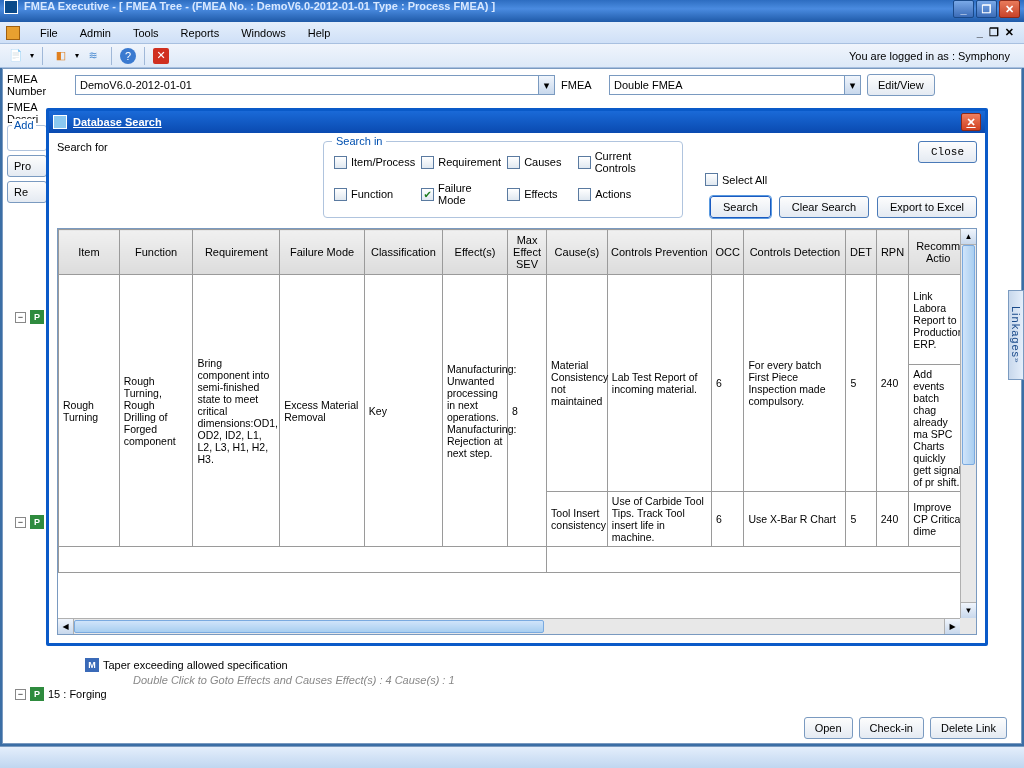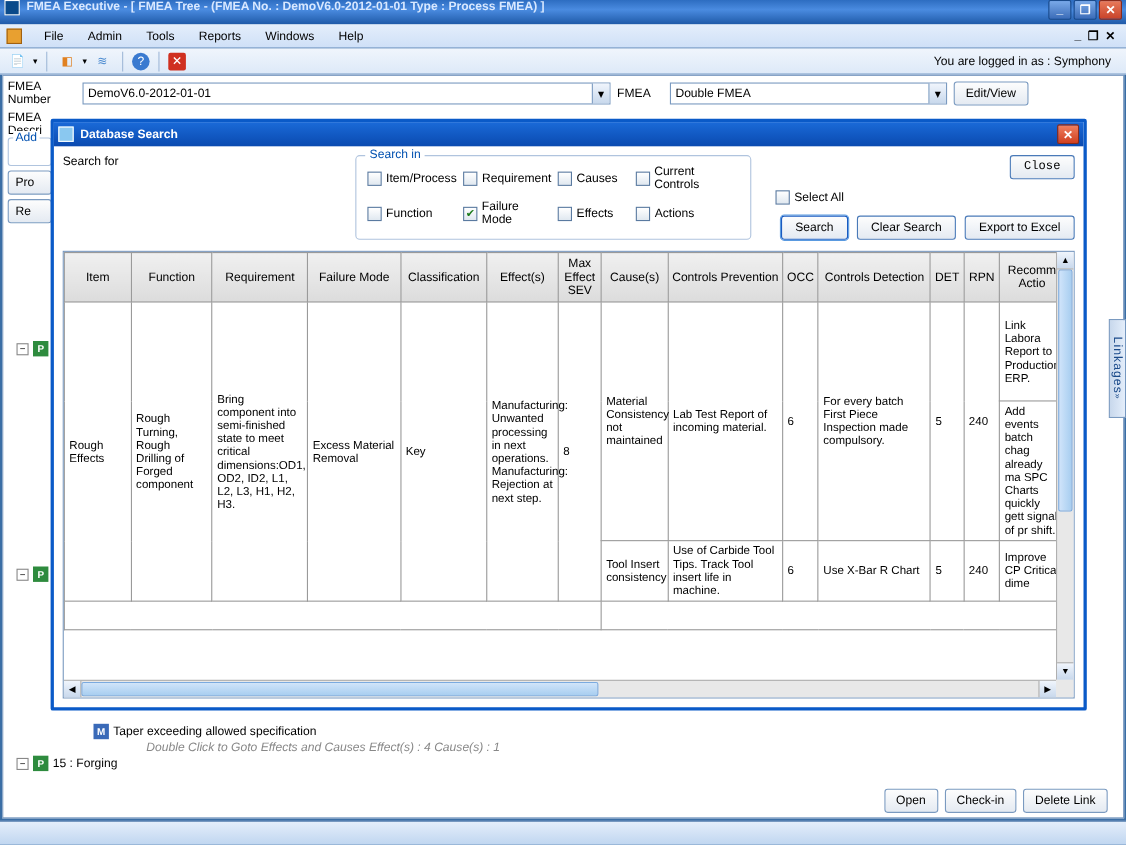--- a/index.html
+++ b/index.html
@@ -42,21 +42,21 @@
 .tree-badge { width: 14px; height: 14px; display: flex; align-items: center; justify-content: center; font-weight: bold; color: #fff; font-size: 9px; margin-right: 4px; }
 .bP { background: #2e8b3e; } .bM { background: #3a6ab8; }
 .tree-hint { color: #888; font-style: italic; margin-left: 48px; }
 
 .bottom-btns { position: absolute; right: 14px; bottom: 4px; display: flex; gap: 6px; }
 .statusbar { position: absolute; left: 0; right: 0; bottom: 0; height: 22px; background: linear-gradient(#e4eefb, #c0d6f0); border-top: 1px solid #7a9ac0; }
 .linkages-tab { position: absolute; right: 0; top: 290px; width: 16px; height: 90px; background: linear-gradient(90deg, #c8d8ec, #e4eefb); border: 1px solid #7a9ac0; writing-mode: vertical-rl; text-orientation: mixed; display: flex; align-items: center; justify-content: center; font-size: 10px; color: #1a4a8a; cursor: pointer; letter-spacing: 1px; }
 
 
 .dialog { position: absolute; left: 46px; top: 108px; width: 942px; height: 538px; background: #fff; border: 3px solid #0a5ac8; border-radius: 2px; display: flex; flex-direction: column; }
-.dialog-titlebar { height: 22px; background: linear-gradient(#1a6ad8, #0a4ab0); display: flex; align-items: center; padding: 0 4px; color: #fff; }
+.dialog-titlebar { height: 22px; background: linear-gradient(#1a6ad8, #0a4ab0); display: flex; align-items: center; padding: 0 4px; color: #fff; text-decoration: underline; }
 .dialog-titlebar .dicon { width: 14px; height: 14px; background: #8ac8f0; border: 1px solid #fff; margin-right: 6px; }
 .dialog-titlebar .dtitle { flex: 1; font-weight: bold; }
 .dialog-titlebar .dclose { width: 20px; height: 18px; background: linear-gradient(#f08060, #d04020); border: 1px solid #8a2a1a; border-radius: 2px; display: flex; align-items: center; justify-content: center; cursor: pointer; font-weight: bold; }
 
 .dialog-body { flex: 1; padding: 8px; display: flex; flex-direction: column; }
 .search-top { display: flex; gap: 12px; margin-bottom: 10px; }
 .search-for { width: 254px; }
 .search-for label { display: block; margin-bottom: 2px; }
 .search-for textarea { width: 100%; height: 54px; border: 1px solid #7a9ac0; resize: none; padding: 2px 4px; font-family: inherit; font-size: 11px; }
 .search-in { border: 1px solid #b0c4de; border-radius: 4px; padding: 8px 10px 6px; position: relative; width: 360px; }
@@ -288,21 +288,21 @@
             <th>Controls Prevention</th>
             <th>OCC</th>
             <th>Controls Detection</th>
             <th>DET</th>
             <th>RPN</th>
             <th>Recomm Actio</th>
           </tr>
         </thead>
         <tbody>
           <tr>
-            <td rowspan="3">Rough Effects</td>
+            <td rowspan="3">Rough Turning</td>
             <td rowspan="3">Rough Turning, Rough Drilling of Forged component</td>
             <td rowspan="3">Bring component into semi-finished state to meet critical dimensions:OD1, OD2, ID2, L1, L2, L3, H1, H2, H3.</td>
             <td rowspan="3">Excess Material Removal</td>
             <td rowspan="3">Key</td>
             <td rowspan="3">Manufacturing: Unwanted processing in next operations. Manufacturing: Rejection at next step.</td>
             <td rowspan="3">8</td>
             <td rowspan="2">Material Consistency not maintained</td>
             <td rowspan="2">Lab Test Report of incoming material.</td>
             <td rowspan="2">6</td>
             <td rowspan="2">For every batch First Piece Inspection made compulsory.</td>

